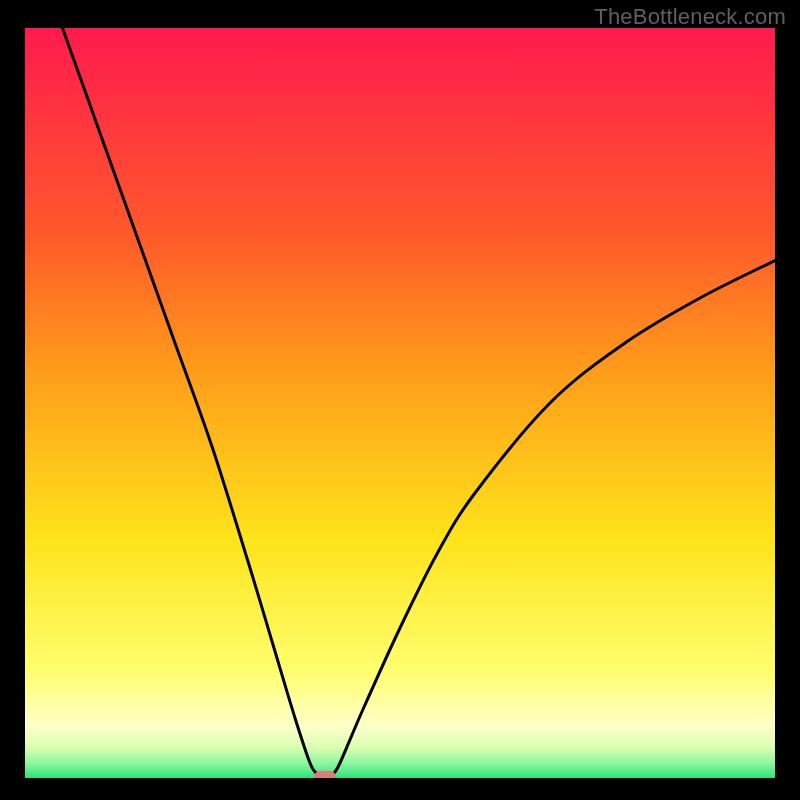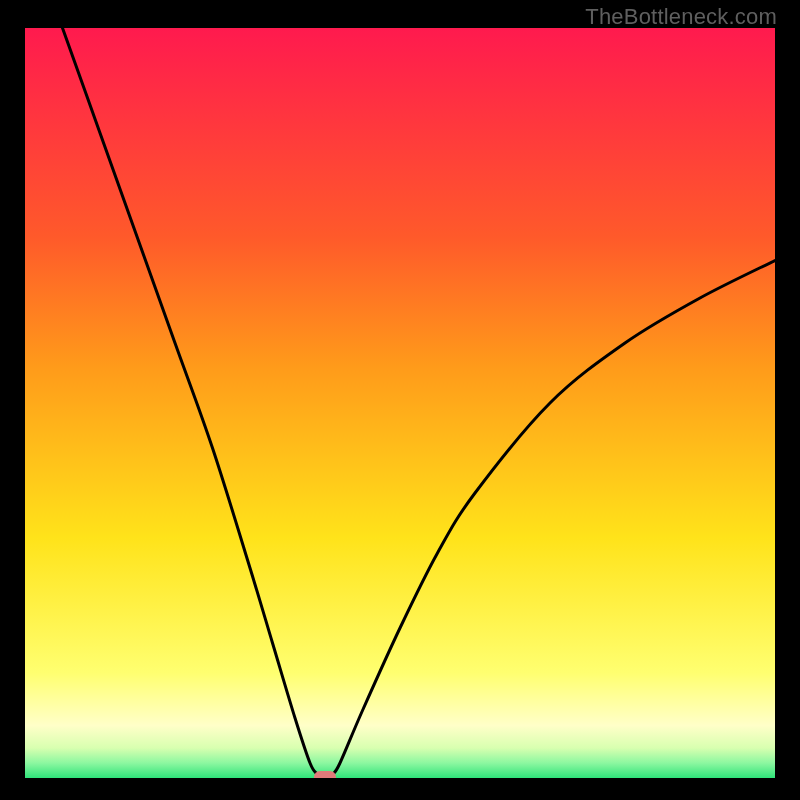--- a/index.html
+++ b/index.html
@@ -4,21 +4,21 @@
 <style>
   * { margin: 0; padding: 0; box-sizing: border-box; }
   html, body { width: 800px; height: 800px; overflow: hidden; background: #000; }
   .outer {
     width: 800px; height: 800px;
     background: #000;
     position: relative;
   }
   .watermark {
     position: absolute;
-    top: 4px; right: 23px;
+    top: 4px; right: 14px;
     font-family: Arial, Helvetica, sans-serif;
     font-size: 22px;
     color: #5f5f5f;
     font-weight: 500;
     letter-spacing: 0.2px;
   }
   .plot-area {
     position: absolute;
     left: 25px; top: 28px;
     width: 750px; height: 750px;

